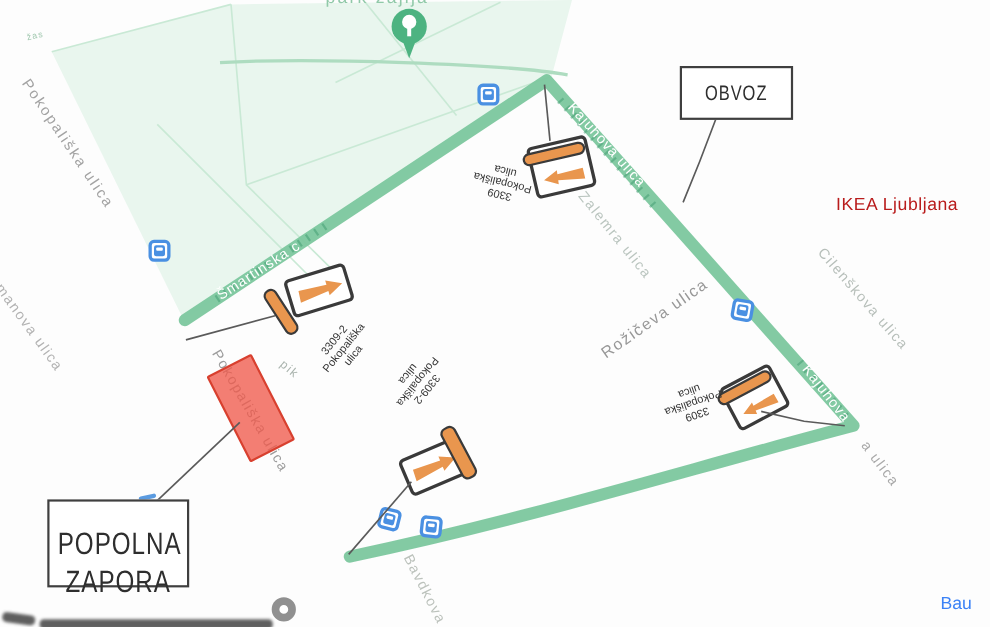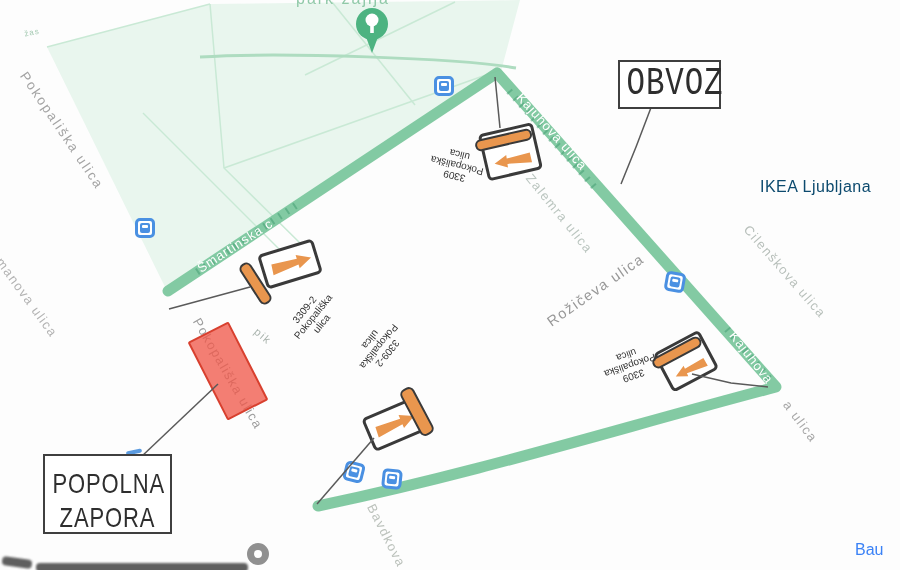--- a/index.html
+++ b/index.html
@@ -92,21 +92,21 @@
 
   <div class="street-label" style="left:339px; top:528px; width:95px; color:#bcc2bc; transform:rotate(63deg);">Bavdkova</div>
 
   <div class="street-label" style="left:243px; top:330px; width:40px; font-size:11px; color:#aab4ae; transform:rotate(40deg);">pik</div>
 
   <div class="street-label" style="left:12px; top:28px; width:40px; font-size:8px; color:#a3c9b1; letter-spacing:1px; transform:rotate(-12deg);">žas</div>
 
   <div class="street-label" style="left:243px; top:-10px; width:200px; font-size:16px; color:#90c9a8; letter-spacing:2px;">park žajlja</div>
 
 
-  <div class="poi-label" style="left:760px; top:178px; color:#0c4a6e; font-size:16px; letter-spacing:0.5px;">IKEA Ljubljana</div>
+  <div class="poi-label" style="left:760px; top:178px; color:#b91c1c; font-size:16px; letter-spacing:0.5px;">IKEA Ljubljana</div>
 
 
   <div class="poi-label" style="left:855px; top:541px; color:#3b82f6; font-size:16px;">Bau</div>
 
   <div class="donut" style="left:247px; top:543px;"></div>
 
   <svg class="layer" width="900" height="570" style="z-index:3">
     <path d="M 168 291 L 497 73 L 776 387 C 620 428 480 472 318 506" fill="none" stroke="#7cc79e" stroke-width="11" stroke-linecap="round" stroke-linejoin="round" opacity="0.95"></path>
     <g stroke="#2f8f63" stroke-width="7" opacity="0.4" stroke-dasharray="2 7">
       <line x1="197" y1="272" x2="298" y2="204"></line>
@@ -215,25 +215,25 @@
     <g fill="none" stroke="#5a5a5a" stroke-width="1.5">
       <polyline points="652,105 636,147 621,184"></polyline>
       <polyline points="495,77 500,128"></polyline>
       <polyline points="169,309 250,287"></polyline>
       <polyline points="374,438 317,504"></polyline>
       <polyline points="692,374 731,383 768,387"></polyline>
       <polyline points="141,457 218,384"></polyline>
     </g>
   </svg>
 
-  <div class="annot-box" style="left:618px; top:60px; width:99px; height:45px; line-height:45px; font-size:35px;font-family:Liberation Mono, monospace;">
+  <div class="annot-box" style="left:618px; top:60px; width:99px; height:45px; line-height:45px; font-size:17px;">
     <span class="inner">OBVOZ</span>
   </div>
 
-  <div class="annot-box" style="left:43px; top:454px; width:129px; height:80px; font-size:25px; line-height:34px; padding-top:10px; box-sizing:border-box;">
+  <div class="annot-box" style="left:43px; top:454px; width:129px; height:80px; font-size:25px; line-height:34px; padding-top:22px; box-sizing:border-box;">
     <span class="inner" style="display:block;">POPOLNA</span>
     <span class="inner" style="display:block;">ZAPORA</span>
   </div>
 
   <div class="smudge" style="left:36px; top:563px; width:212px; height:9px;"></div>
   <div class="smudge" style="left:2px; top:558px; width:30px; height:9px; transform:rotate(8deg);"></div>
 
 </div>
 
 </body></html>

